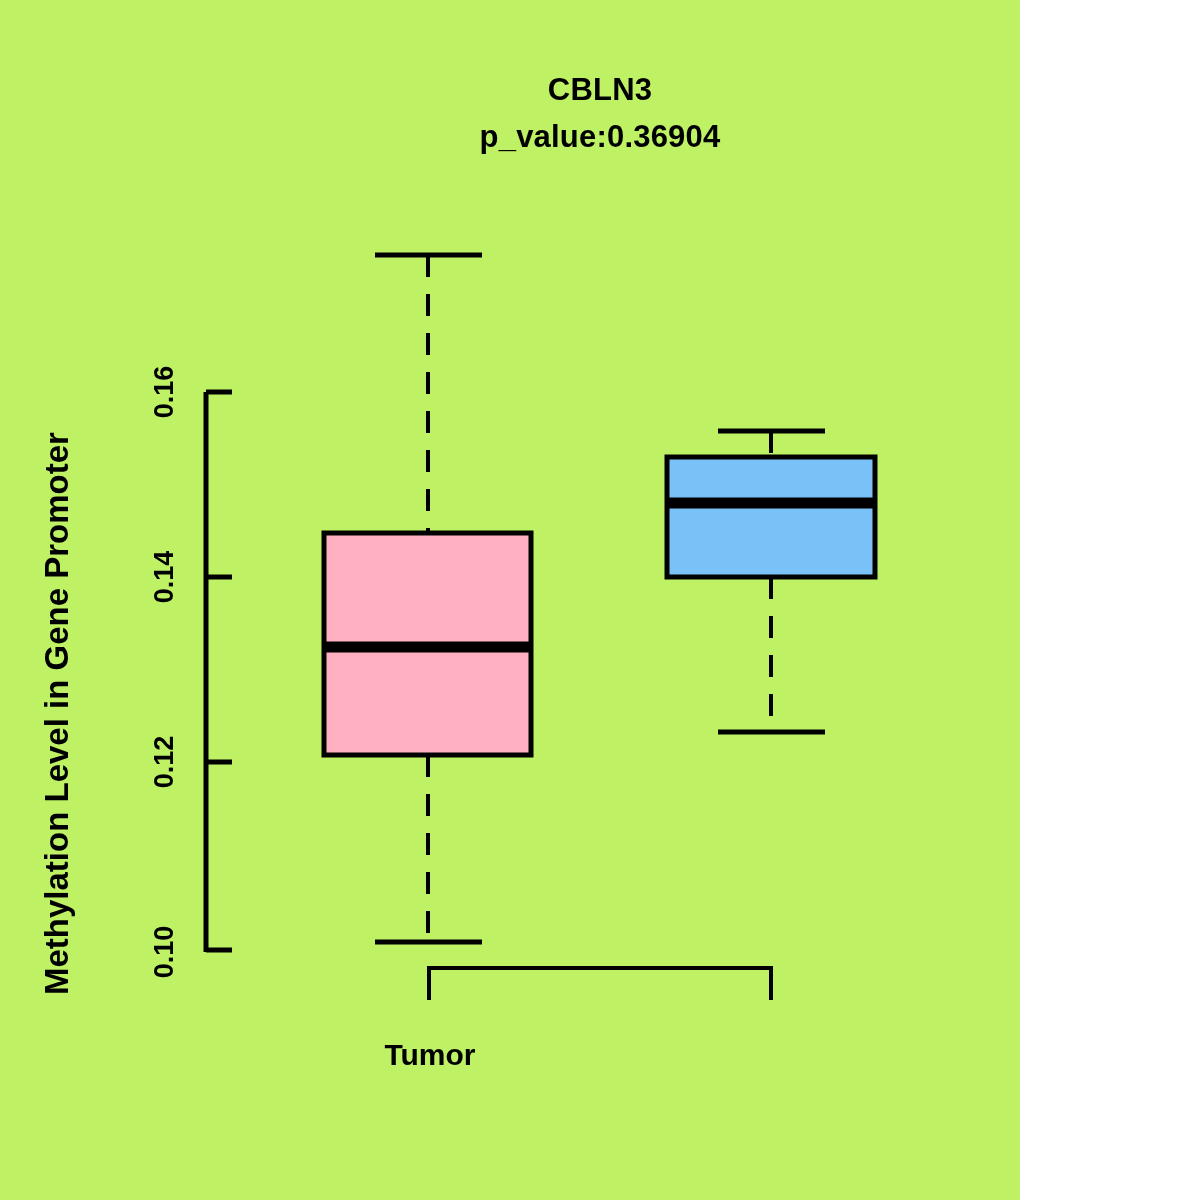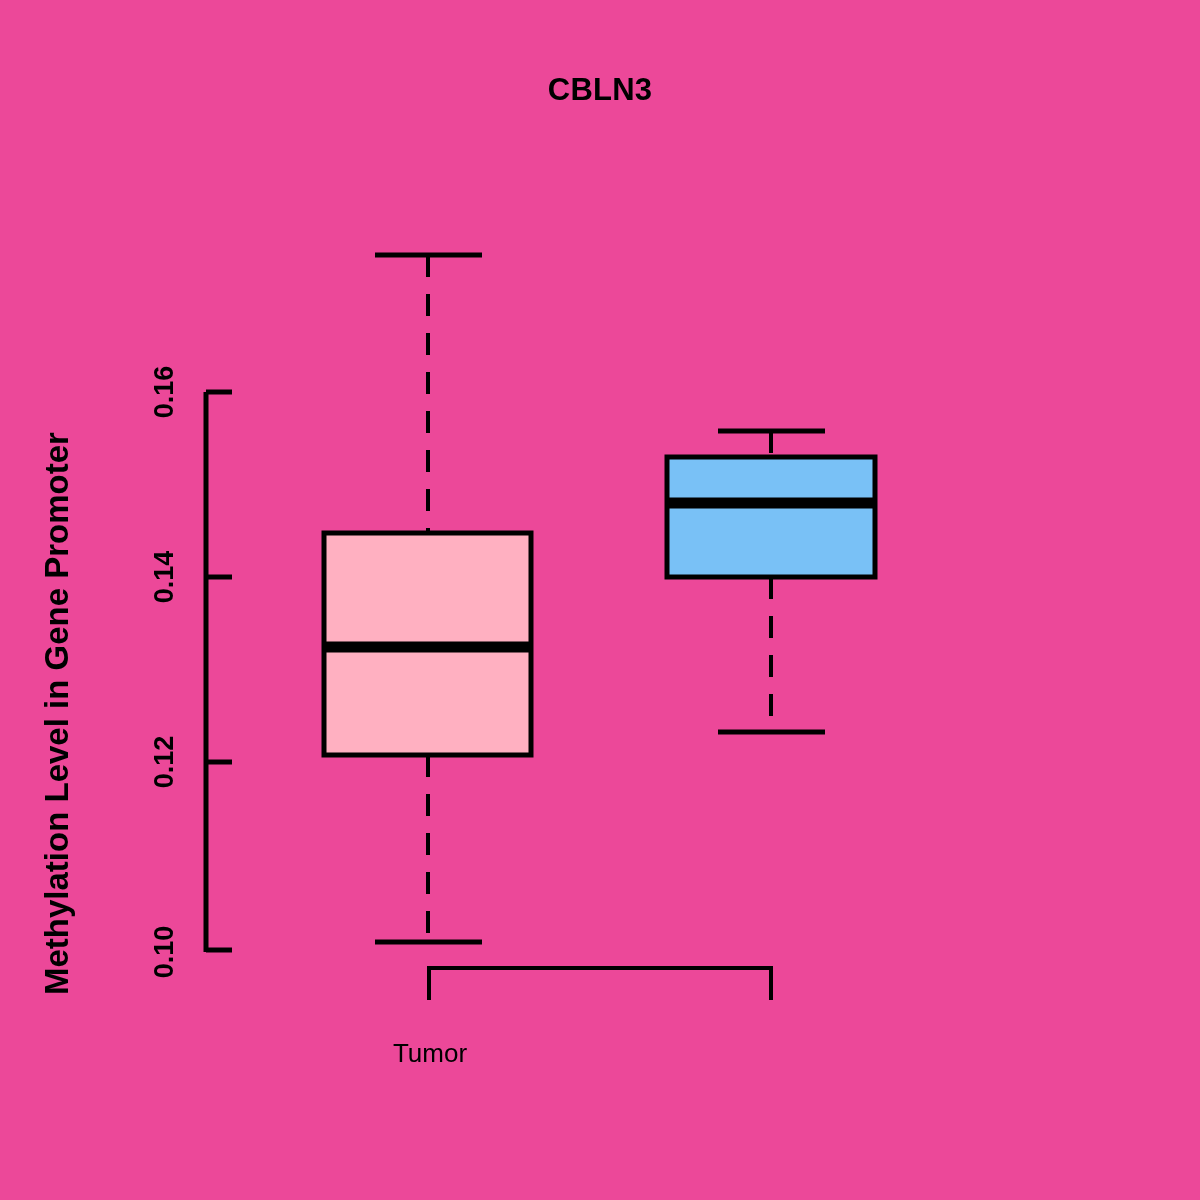--- a/index.html
+++ b/index.html
@@ -8,23 +8,23 @@
     background: #ffffff;
   }
   body {
     width: 1200px;
     height: 1200px;
     font-family: "Liberation Sans", sans-serif;
     overflow: hidden;
   }
   #plot-root {
     position: relative;
-    width: 1200px;
+    width: 1020px;
     height: 1200px;
-    background: #ec4899;
+    background: #bef264;
   }
   .title-block {
     position: absolute;
     top: 66px;
     left: 0;
     width: 1200px;
     text-align: center;
     font-weight: bold;
     font-size: 31px;
     line-height: 47px;
@@ -49,40 +49,41 @@
     font-weight: bold;
     font-size: 27px;
     white-space: nowrap;
     transform-origin: 50% 50%;
     transform: rotate(-90deg);
     text-align: center;
   }
   .x-label {
     position: absolute;
     color: #000000;
-    font-weight: normal;
-    font-size: 26px;
+    font-weight: bold;
+    font-size: 30px;
     white-space: nowrap;
     text-align: center;
   }
   svg.plot-canvas {
     position: absolute;
     left: 0;
     top: 0;
     width: 1200px;
     height: 1200px;
   }
 </style>
 </head>
 <body>
 
 <div id="plot-root">
 
   <div class="title-block">
     <span class="title-line">CBLN3</span>
+    <span class="title-line">p_value:0.36904</span>
   </div>
 
   <div class="y-axis-title">Methylation Level in Gene Promoter</div>
 
   <div class="tick-label" style="left:124px; top:372px; width:80px; height:40px; line-height:40px;">0.16</div>
   <div class="tick-label" style="left:124px; top:557px; width:80px; height:40px; line-height:40px;">0.14</div>
   <div class="tick-label" style="left:124px; top:742px; width:80px; height:40px; line-height:40px;">0.12</div>
   <div class="tick-label" style="left:124px; top:932px; width:80px; height:40px; line-height:40px;">0.10</div>
 
   <div class="x-label" style="left:330px; top:1038px; width:200px;">Tumor</div>

